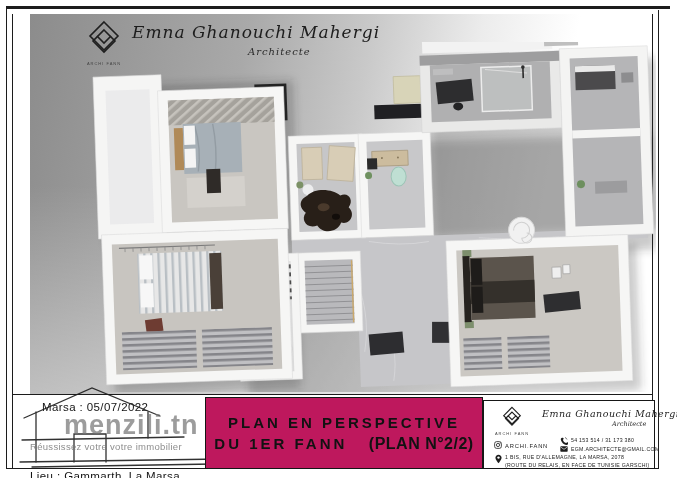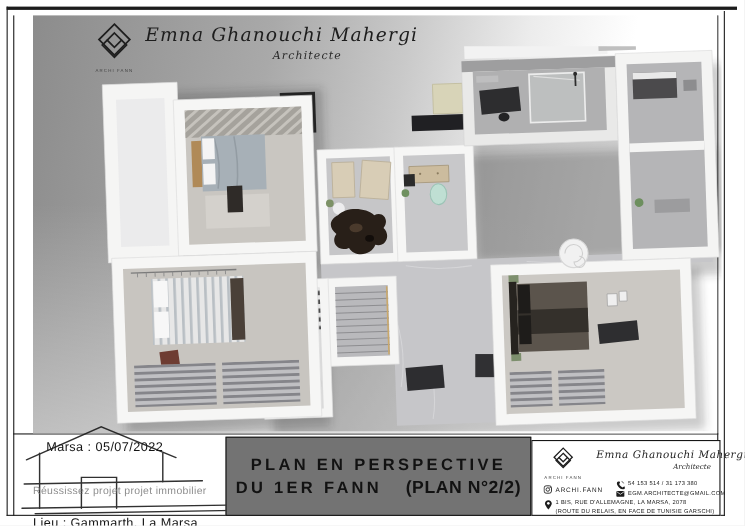--- a/index.html
+++ b/index.html
@@ -17,21 +17,21 @@
   .sig-name{font-family:"DejaVu Serif",serif;font-style:italic;font-size:17px;
             letter-spacing:1px;color:#1d1d1d;white-space:nowrap;}
   .sig-title{font-family:"DejaVu Serif",serif;font-style:italic;font-size:10px;
              letter-spacing:1px;color:#2a2a2a;}
   .logo-caption{font-size:4px;letter-spacing:1px;color:#444;text-align:center;white-space:nowrap;}
   
   .meta-text{font-size:11.5px;letter-spacing:0.4px;color:#141414;white-space:nowrap;}
   .wm-site{font-size:27px;font-weight:700;letter-spacing:1px;color:rgba(118,118,118,0.72);white-space:nowrap;}
   .wm-tag{font-size:9.5px;letter-spacing:0.3px;color:rgba(120,120,120,0.85);white-space:nowrap;}
   .titlebox{position:absolute;left:205px;top:397px;width:276px;height:70px;
-            border:1.5px solid #161616;background:#737373;display:flex;flex-direction:column;
+            border:1.5px solid #161616;background:#be185d;display:flex;flex-direction:column;
             align-items:center;justify-content:center;gap:4px;}
   .t1{font-size:15px;font-weight:700;letter-spacing:3px;color:#121212;white-space:nowrap;}
   .t2{font-size:15px;font-weight:700;letter-spacing:3px;color:#121212;white-space:nowrap;}
   .t2 .suffix{font-weight:700;letter-spacing:0.5px;font-size:16px;}
   .card{position:absolute;left:483px;top:400px;width:170px;height:67px;
         border:1.2px solid #161616;background:#fff;}
   .card .c-name{font-family:"DejaVu Serif",serif;font-style:italic;font-size:9.5px;
                 letter-spacing:0.5px;color:#1d1d1d;white-space:nowrap;}
   .card .c-title{font-family:"DejaVu Serif",serif;font-style:italic;font-size:6.5px;color:#2a2a2a;}
   .crow{position:absolute;display:flex;align-items:flex-start;gap:3px;}
@@ -246,21 +246,22 @@
     <g fill="none" stroke="#1b1b1b" stroke-width="1.3" stroke-linecap="round" opacity="0.9">
       <path d="M10,36 L78,6 L146,34"></path>
       <path d="M22,30 L22,80"></path>
       <path d="M134,30 L134,56"></path>
       <path d="M6,80 L208,77"></path>
       <path d="M18,85 L200,82"></path>
       <path d="M8,58 L170,55"></path>
       <path d="M60,80 L60,52 L92,52 L92,80"></path>
     </g>
   </svg>
-  <div class="abs wm-tag" style="left:30px;top:441px;">Réussissez projet projet immobilier</div>
+  <div class="abs wm-site" style="left:64px;top:410px;">menzili.tn</div>
+  <div class="abs wm-tag" style="left:30px;top:441px;">Réussissez votre votre immobilier</div>
 
   <div class="titlebox">
     <div class="t1">PLAN EN PERSPECTIVE</div>
     <div class="t2">
       <span>DU 1ER FANN</span>
       <span>&nbsp;</span>
       <span class="suffix">(PLAN N°2/2)</span>
     </div>
   </div>
 

